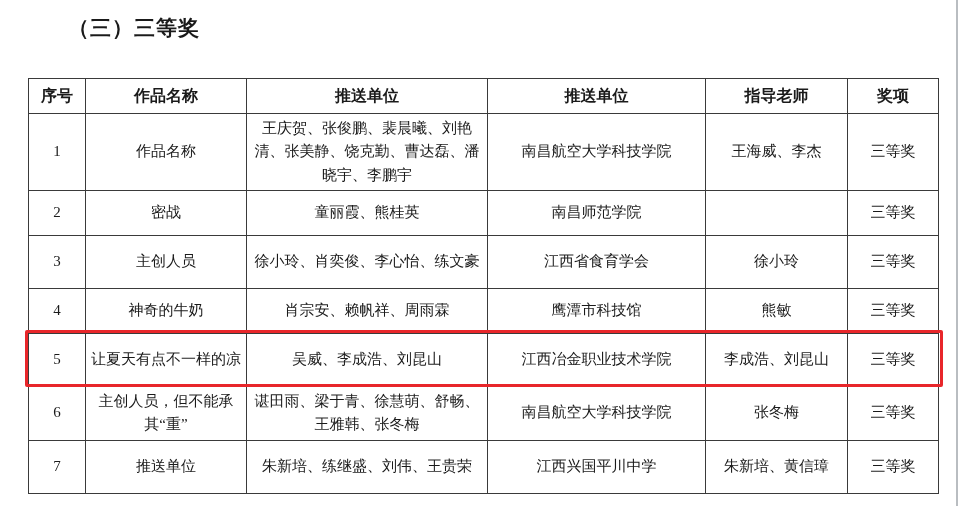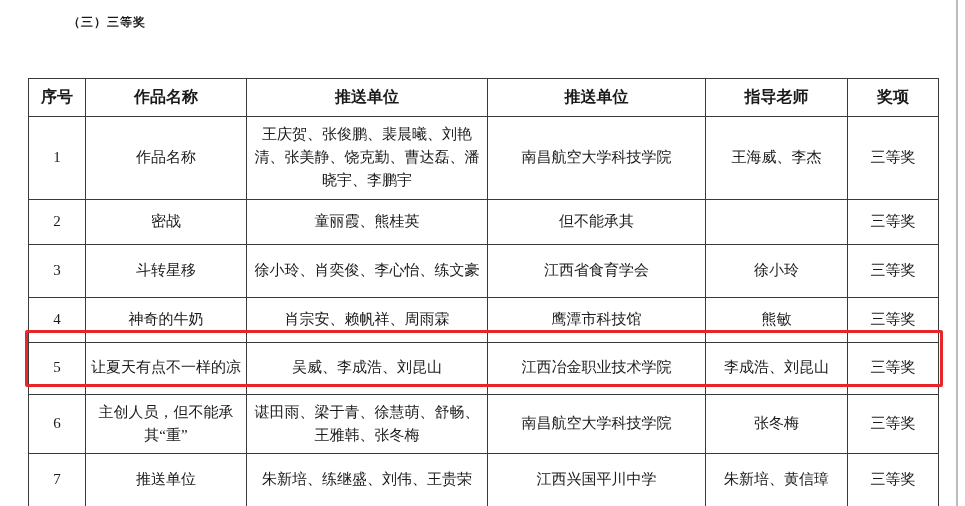--- a/index.html
+++ b/index.html
@@ -7,38 +7,38 @@
     width: 965px; height: 506px;
     background: #ffffff;
     font-family: "Liberation Serif", "DejaVu Serif", serif;
     color: #1a1a1a;
     overflow: hidden;
     position: relative;
   }
   .section-title {
     position: absolute;
     left: 68px; top: 14px;
-    font-size: 12px;
+    font-size: 21px;
     font-weight: bold;
     letter-spacing: 1px;
   }
   table.awards {
     position: absolute;
     left: 28px; top: 78px;
     width: 910px;
     border-collapse: collapse;
     table-layout: fixed;
   }
   table.awards th, table.awards td {
     border: 1px solid #3a3a3a;
     text-align: center;
     vertical-align: middle;
     font-size: 15px;
     line-height: 1.55;
-    padding: 6px 5px;
+    padding: 0 5px;
     overflow: hidden;
   }
   table.awards th {
     font-weight: bold;
     font-size: 16px;
   }
   col.c-no      { width: 57px; }
   col.c-title   { width: 161px; }
   col.c-creators{ width: 241px; }
   col.c-unit    { width: 218px; }
@@ -96,27 +96,27 @@
       <td>作品名称</td>
       <td>王庆贺、张俊鹏、裴晨曦、刘艳清、张美静、饶克勤、曹达磊、潘晓宇、李鹏宇</td>
       <td>南昌航空大学科技学院</td>
       <td>王海威、李杰</td>
       <td>三等奖</td>
     </tr>
     <tr class="r-1">
       <td>2</td>
       <td>密战</td>
       <td>童丽霞、熊桂英</td>
-      <td>但不能承其</td>
+      <td>南昌师范学院</td>
       <td></td>
       <td>三等奖</td>
     </tr>
     <tr class="r-2">
       <td>3</td>
-      <td>斗转星移</td>
+      <td>主创人员</td>
       <td>徐小玲、肖奕俊、李心怡、练文豪</td>
       <td>江西省食育学会</td>
       <td>徐小玲</td>
       <td>三等奖</td>
     </tr>
     <tr class="r-3">
       <td>4</td>
       <td>神奇的牛奶</td>
       <td>肖宗安、赖帆祥、周雨霖</td>
       <td>鹰潭市科技馆</td>

